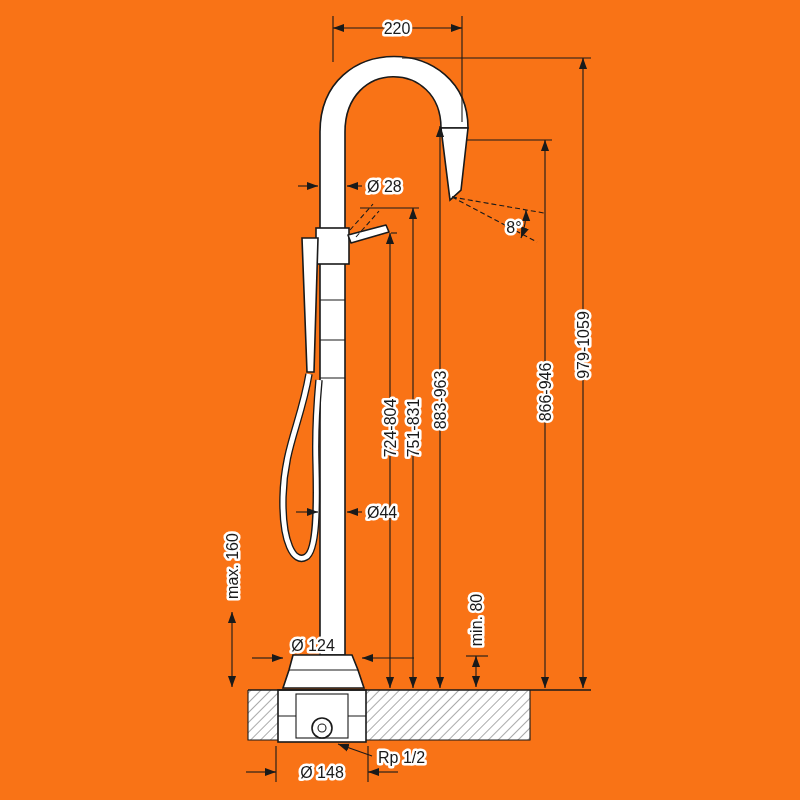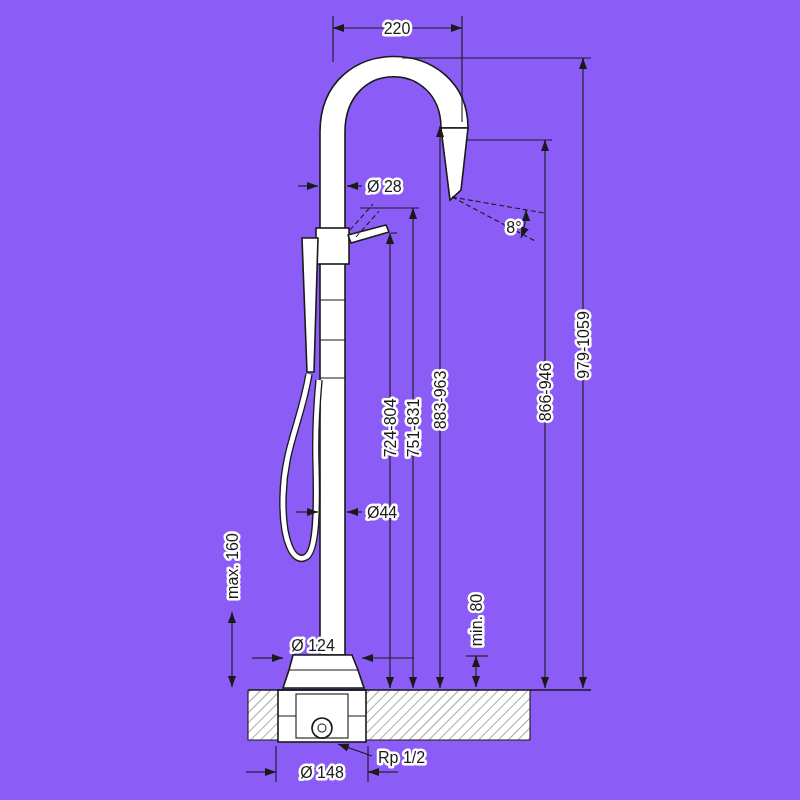--- a/index.html
+++ b/index.html
@@ -1,16 +1,16 @@
 <!DOCTYPE html>
 <html><head>
 <meta charset="utf-8">
 <style>
   html,body{margin:0;padding:0;background:#fff;}
-  .stage{width:800px;height:800px;background:#8b5cf6;position:relative;font-family:"Liberation Sans",sans-serif;}
+  .stage{width:800px;height:800px;background:#f97316;position:relative;font-family:"Liberation Sans",sans-serif;}
   svg{display:block;}
   .draw{stroke:#1a1a1a;stroke-width:1.6;fill:#fff;}
   .thin{stroke:#1a1a1a;stroke-width:1.1;fill:none;}
   .ln{stroke:#1a1a1a;stroke-width:1.6;fill:none;}
   .dim{stroke:#1a1a1a;stroke-width:1.1;fill:none;}
   .dash{stroke-dasharray:5 3;}
   text{font-family:"Liberation Sans",sans-serif;font-size:16px;fill:#1a1a1a;
        paint-order:stroke;stroke:#ffffff;stroke-width:5px;stroke-linejoin:round;}
 </style>
 </head>

